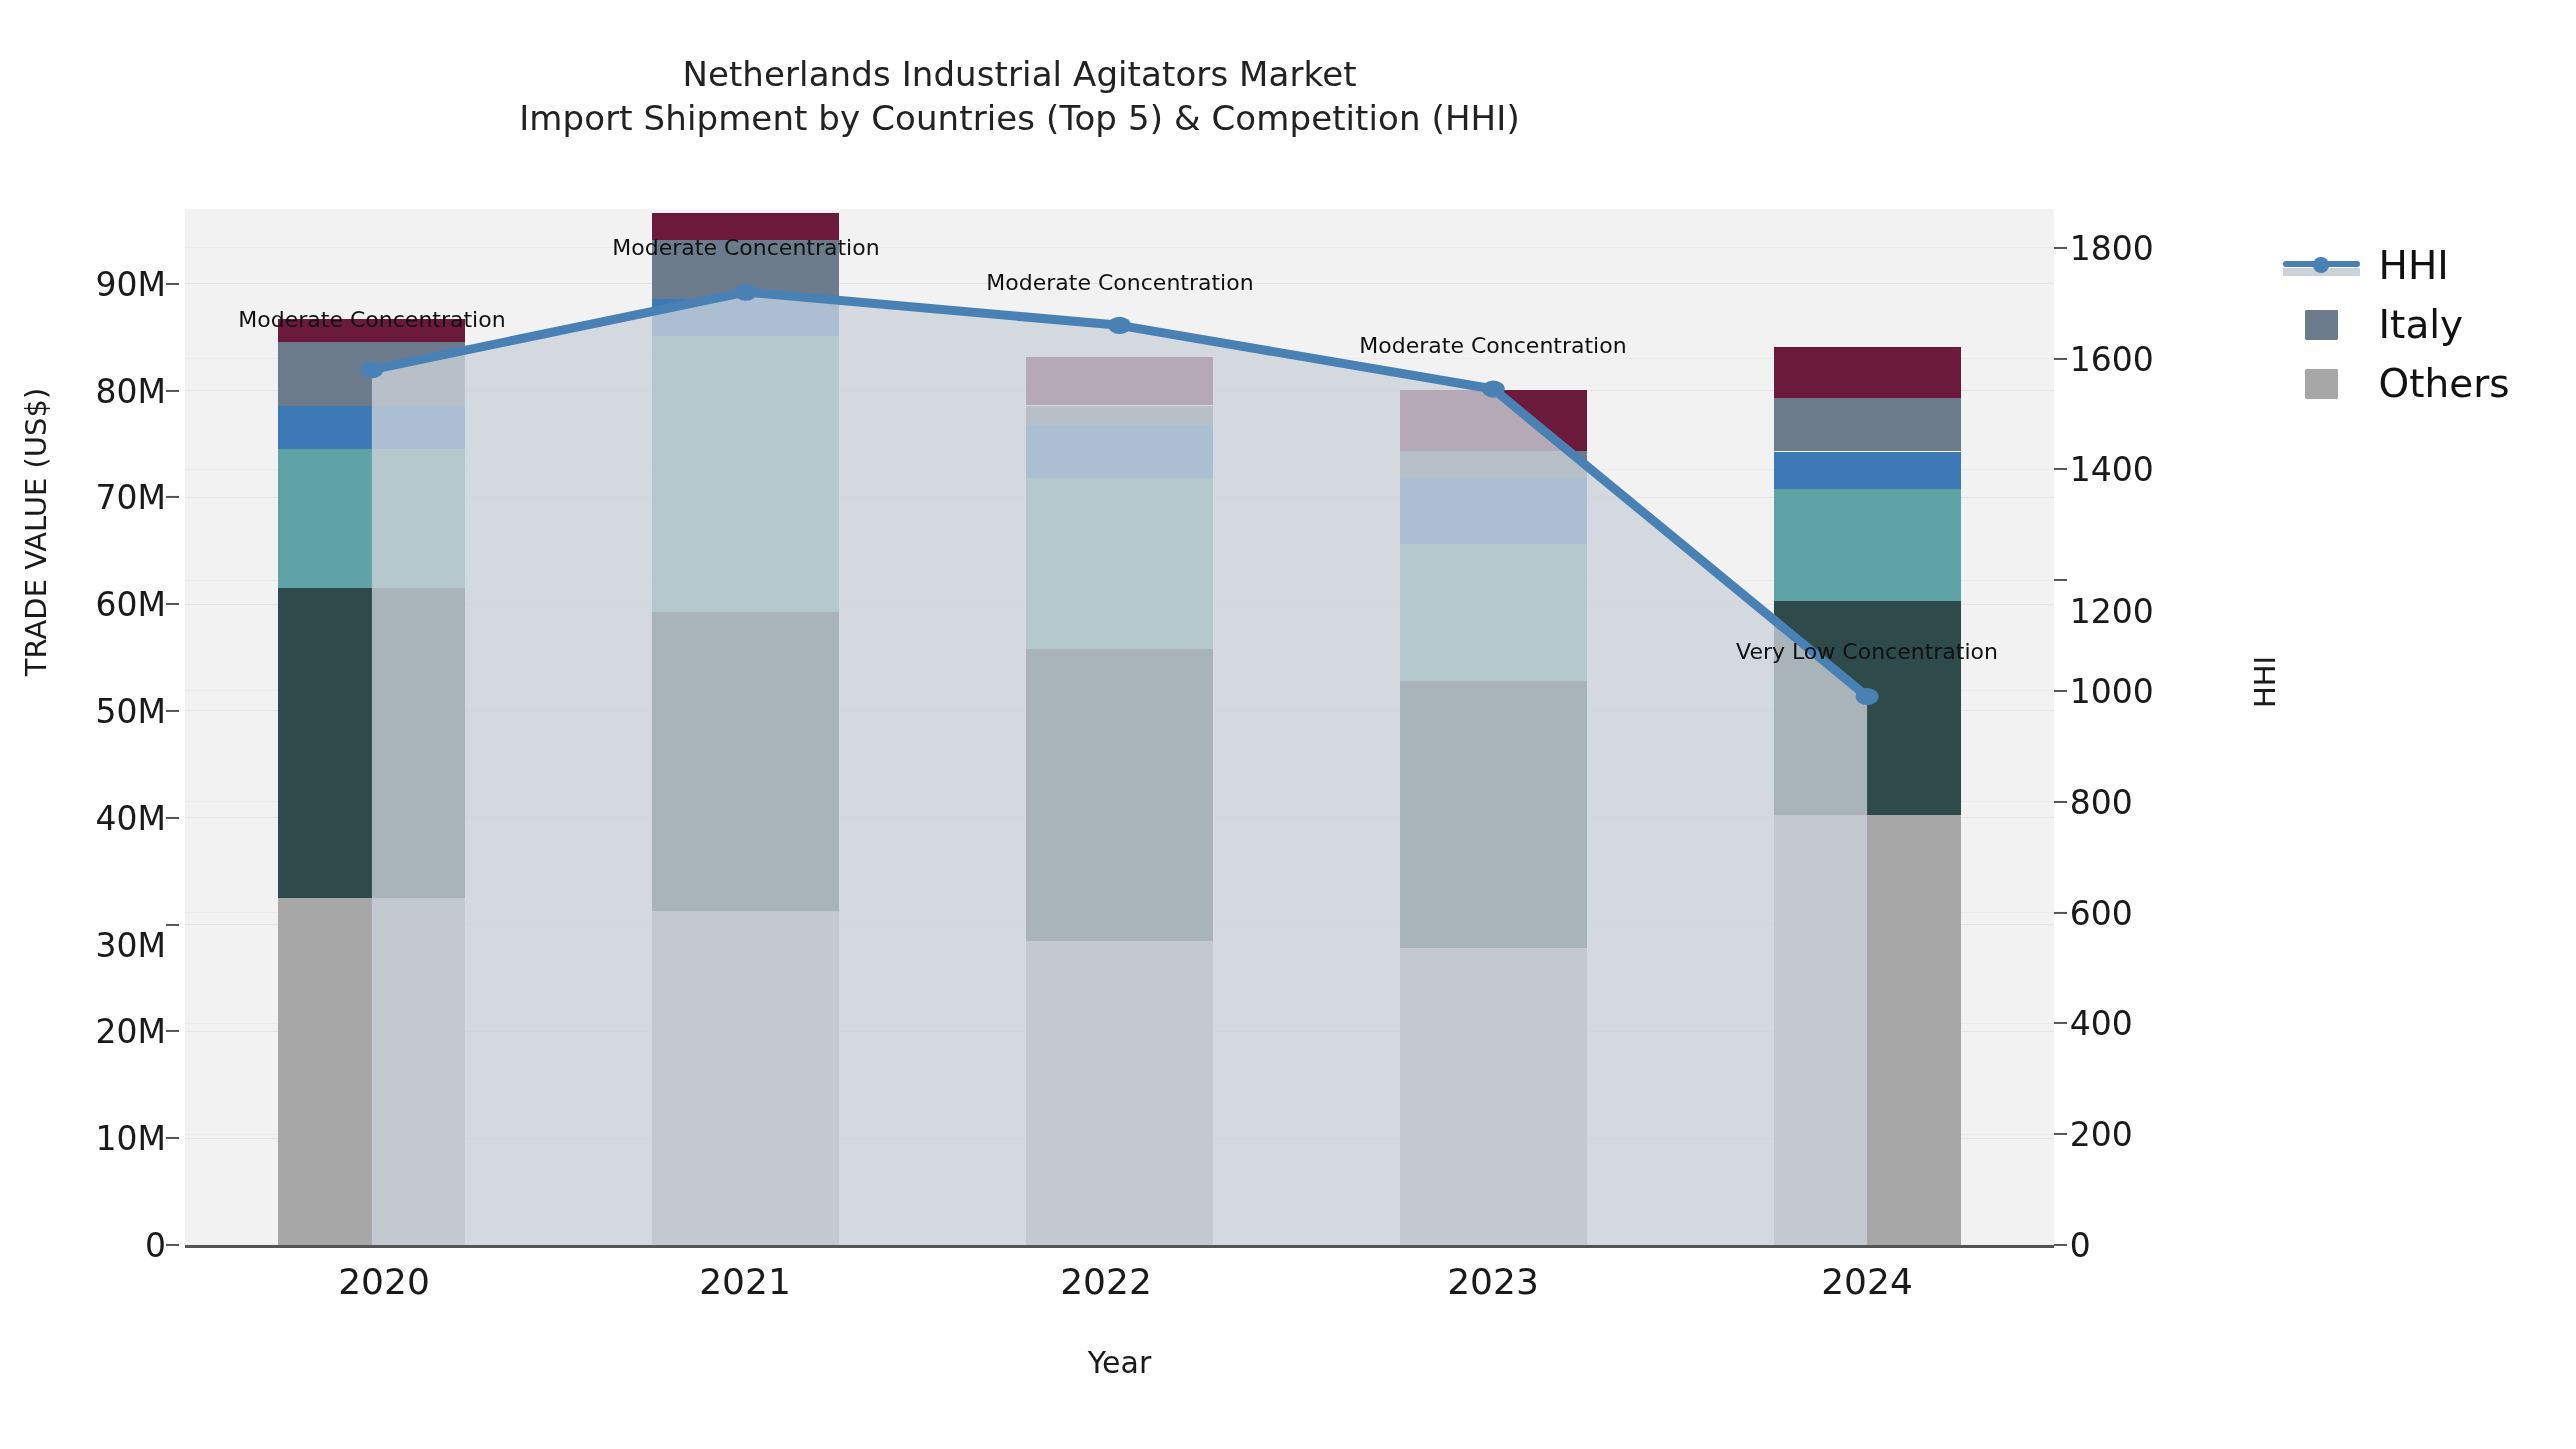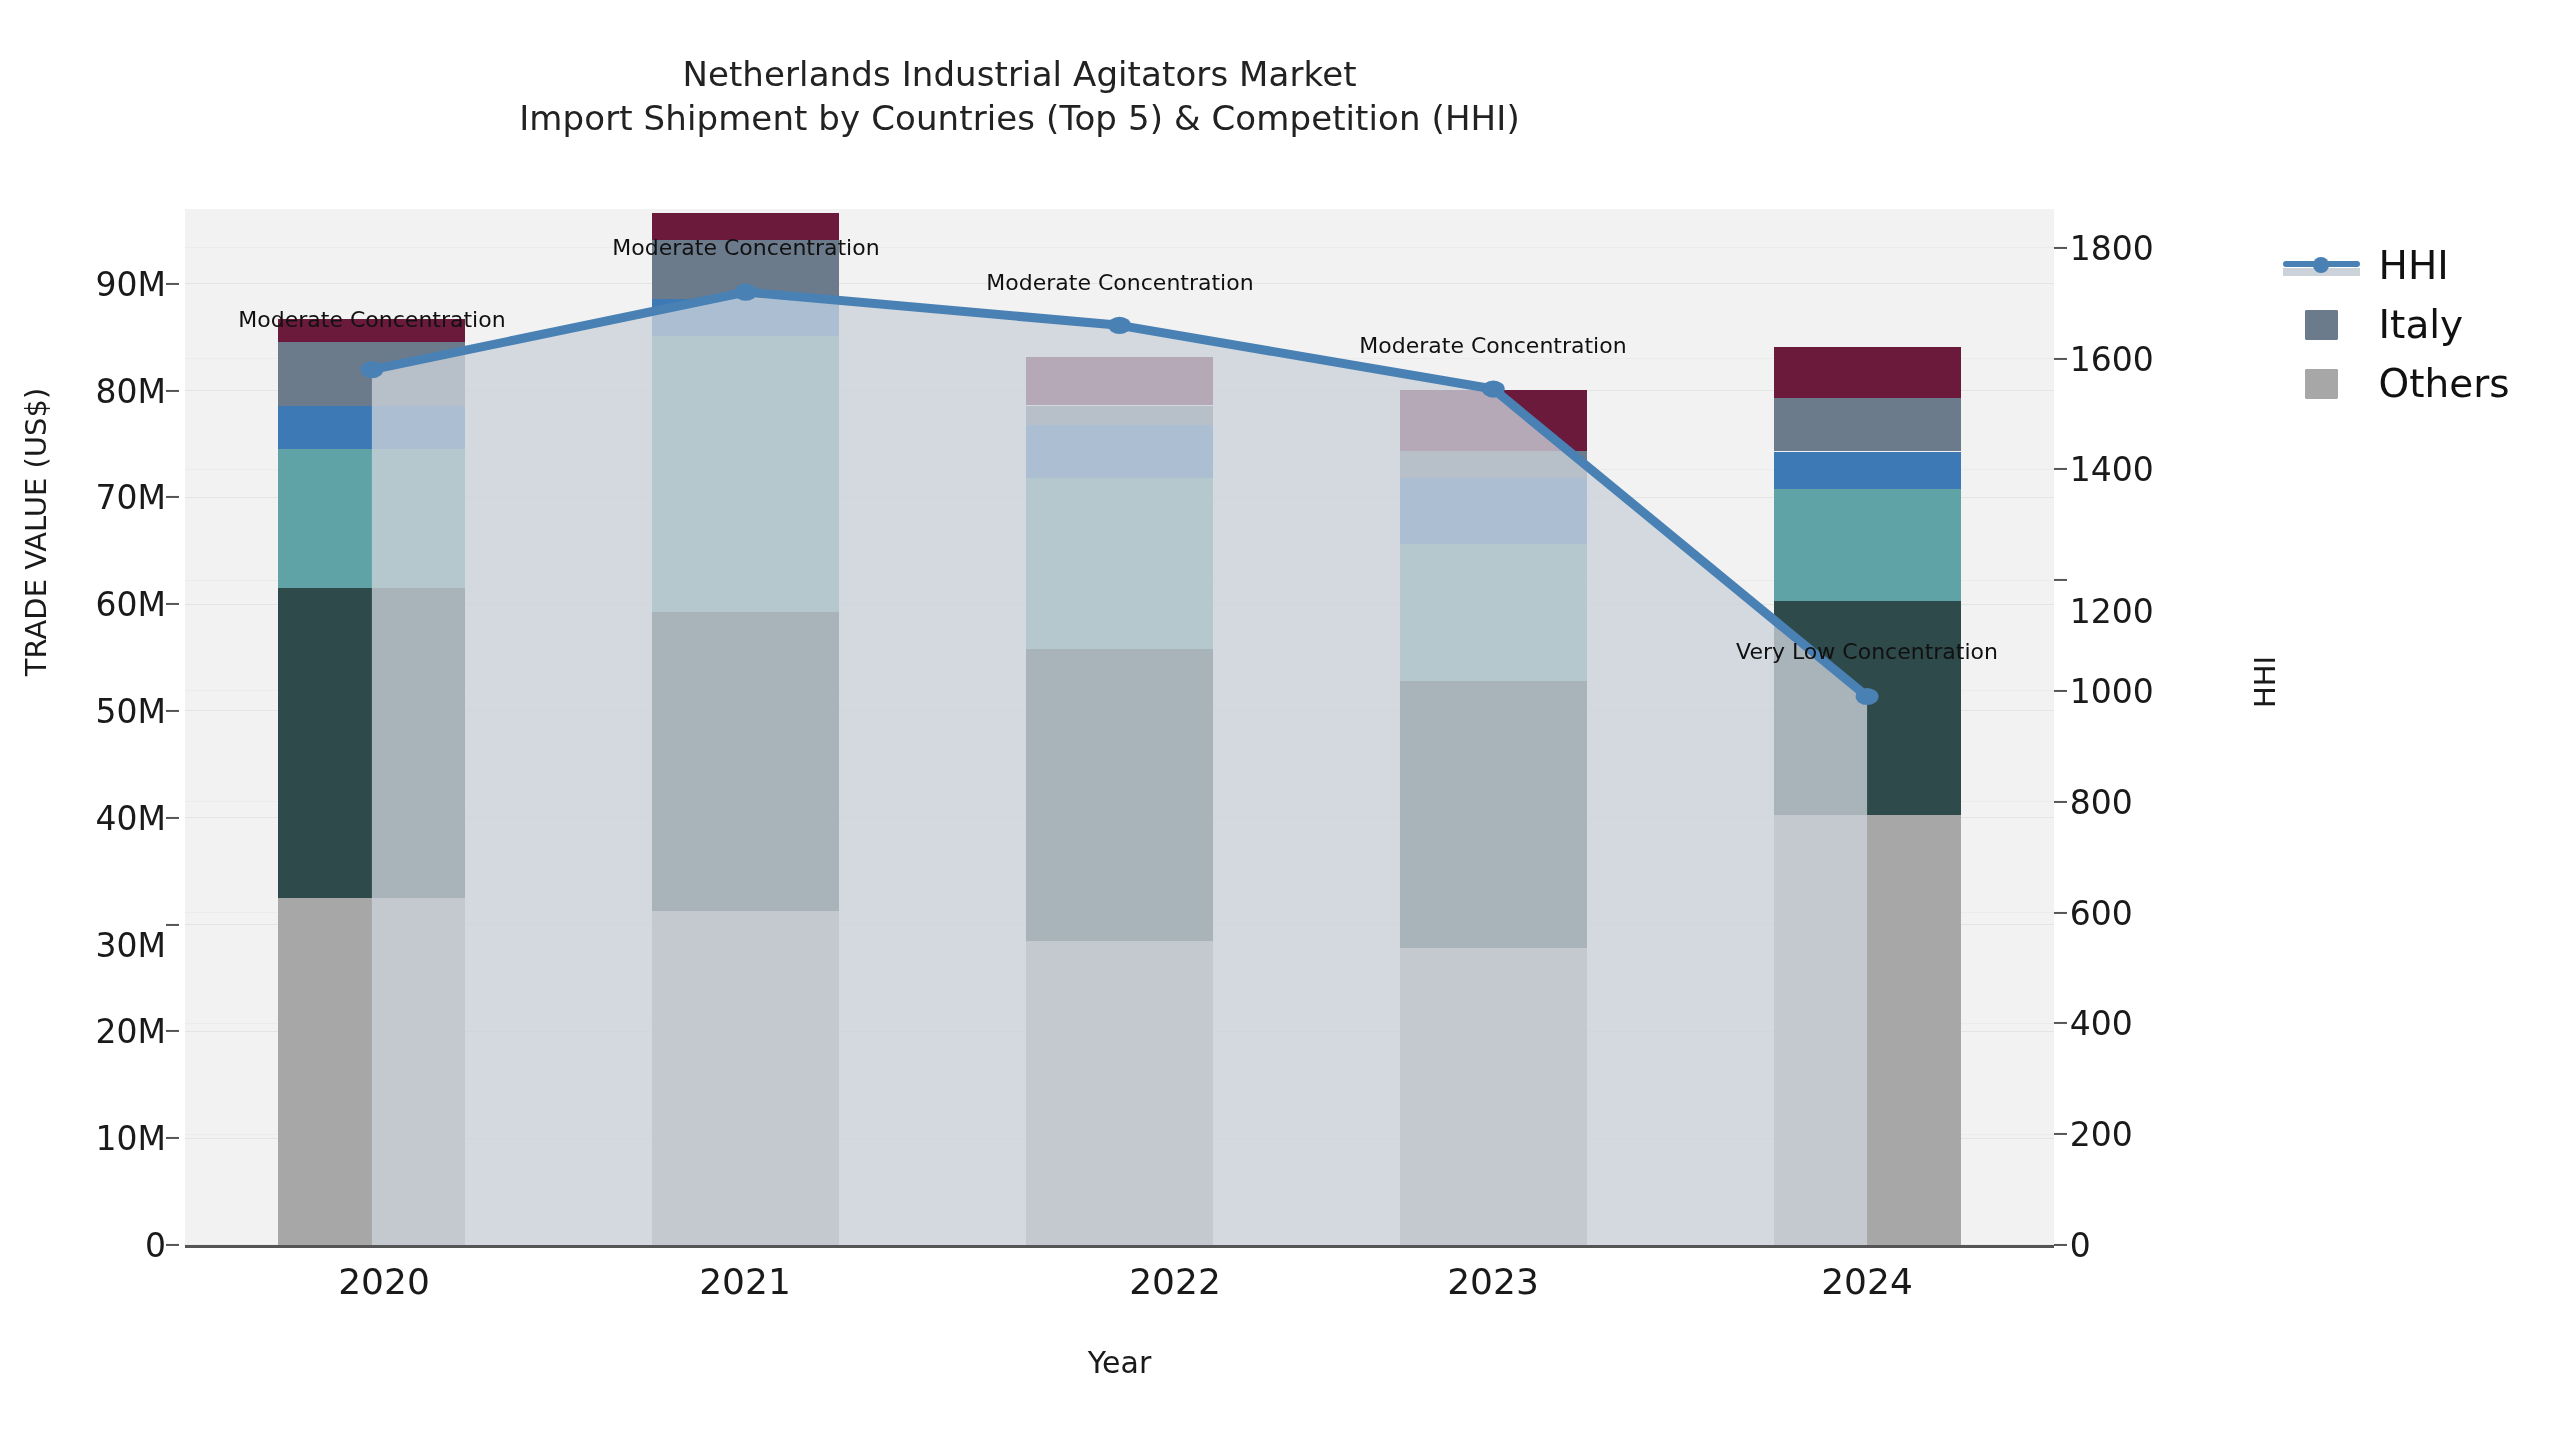--- a/index.html
+++ b/index.html
@@ -269,21 +269,21 @@
       <div class="tickmark-r" style="top: 150px;"></div>
       <div class="ylab-r" style="top: 39px;">1800</div>
       <div class="tickmark-r" style="top: 39px;"></div>
     </div>
   <div id="ylabel-right">HHI</div>
 
   <div id="xaxis-line"></div>
   <div id="xaxis-labels">
       <div class="xlab" style="left: 384px;">2020</div>
       <div class="xlab" style="left: 745px;">2021</div>
-      <div class="xlab" style="left: 1175px;">2022</div>
+      <div class="xlab" style="left: 1106px;">2022</div>
       <div class="xlab" style="left: 1493px;">2023</div>
       <div class="xlab" style="left: 1867px;">2024</div>
     </div>
   <div id="xlabel-title">Year</div>
 
   <div id="legend">
       <div class="legend-row">
         <div class="legend-key">
           <div class="legend-line-key">
             <div class="fillbar"></div>

